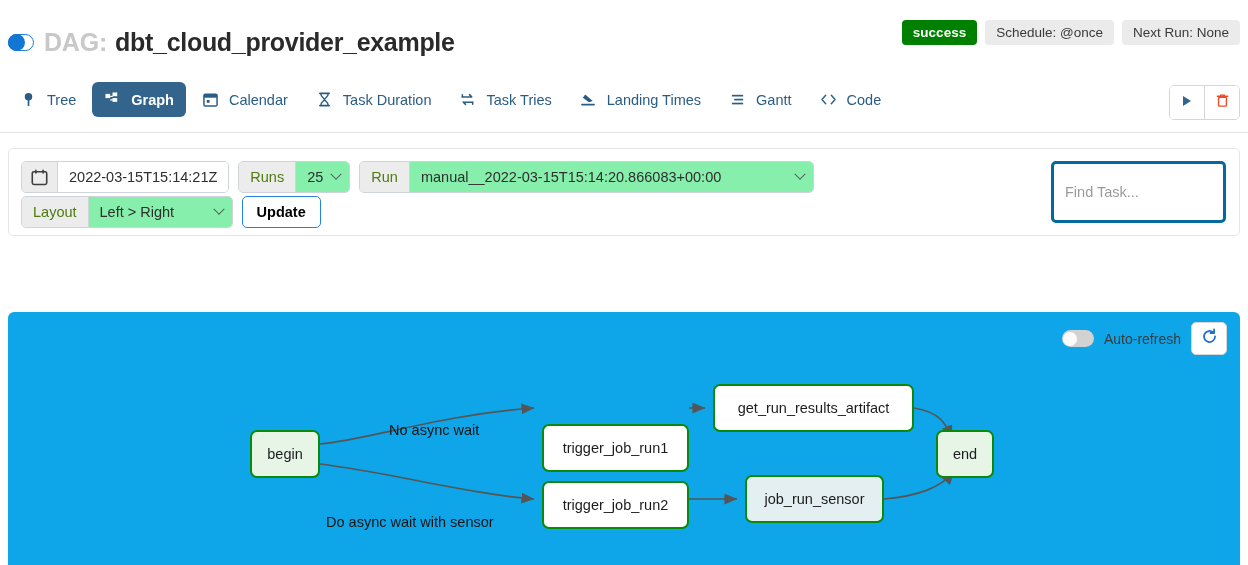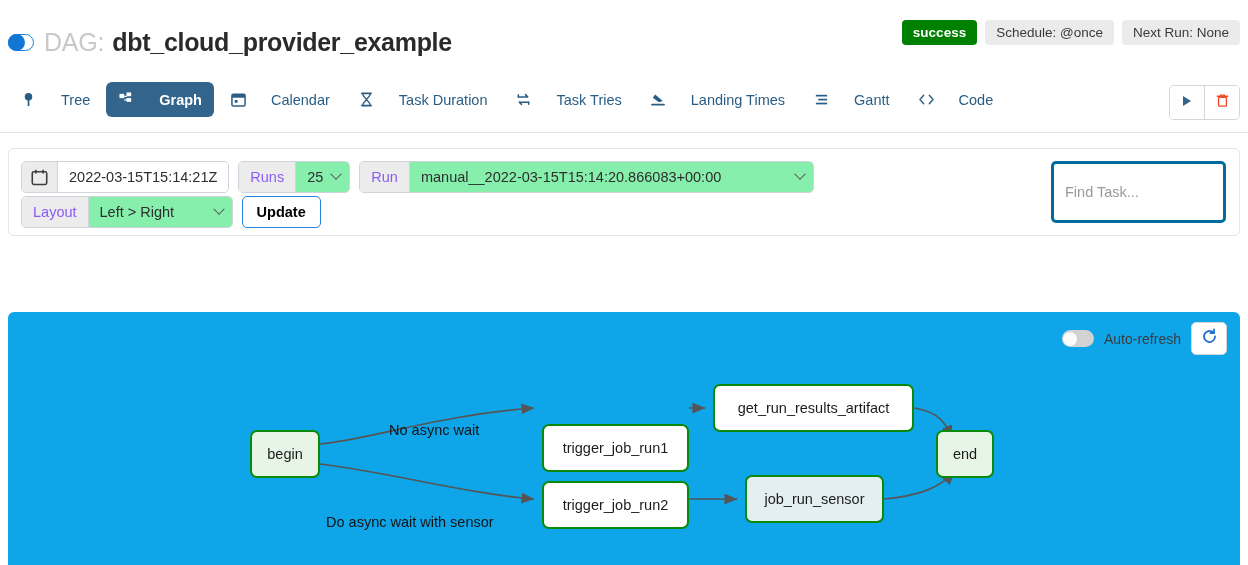--- a/index.html
+++ b/index.html
@@ -16,35 +16,35 @@
   }
   .dag-title-row{position:absolute;left:8px;top:28px;display:flex;align-items:center;}
   .toggle-pill{
     width:26px;height:17px;border-radius:9px;border:1.5px solid #1c7cd6;
     background:#fff;position:relative;margin-right:10px;box-sizing:border-box;
   }
   .toggle-pill::after{
     content:"";position:absolute;left:-1px;top:-1px;width:17px;height:17px;
     border-radius:50%;background:#1277d4;
   }
-  .dag-label{font-size:25px;color:#c8c8c8;font-weight:400;letter-spacing:-.2px;}
+  .dag-label{font-size:25px;color:#c8c8c8;font-weight:700;letter-spacing:-.2px;}
   .dag-name{font-size:25px;color:#2a2a2a;font-weight:700;margin-left:8px;letter-spacing:-.3px;}
 
   .header-badges{position:absolute;right:8px;top:20px;display:flex;gap:8px;align-items:center;}
   .badge{
     font-size:13.5px;padding:5px 11px;border-radius:4px;
     background:#ebebeb;color:#3a3a3a;white-space:nowrap;
   }
   .badge.success{background:#008000;color:#fff;font-weight:700;}
 
   
   .navbar{position:absolute;left:0;top:82px;width:1248px;height:50px;}
   .tabs{position:absolute;left:8px;top:0;display:flex;align-items:center;gap:4px;}
   .tab{
-    display:flex;align-items:center;gap:24px;
+    display:flex;align-items:center;gap:10px;
     padding:9px 12px;border-radius:6px;
     font-size:14.5px;color:#2a5d84;cursor:pointer;white-space:nowrap;
   }
   .tab.active{background:#33658c;color:#fff;font-weight:700;}
   .tab .ico{display:inline-flex;align-items:center;justify-content:center;width:17px;height:17px;}
   .tab svg{display:block;}
 
   .action-group{
     position:absolute;right:8px;top:3px;display:flex;
     border:1px solid #d6d6d6;border-radius:5px;overflow:hidden;background:#fff;
@@ -60,21 +60,21 @@
   
   .filterbar{
     position:absolute;left:8px;top:148px;width:1232px;height:88px;
     border:1px solid #e6e6e6;border-radius:5px;background:#fff;box-sizing:border-box;
   }
   .frow{position:absolute;display:flex;align-items:stretch;}
   .frow.r1{left:12px;top:12px;}
   .frow.r2{left:12px;top:47px;}
   .grp{display:flex;align-items:stretch;border:1px solid #ced4da;border-radius:5px;overflow:hidden;margin-right:9px;}
   .addon{
-    background:#ececec;color:#8b5cf6;font-size:14.5px;
+    background:#ececec;color:#4d7c0f;font-size:14.5px;
     padding:7px 11px;display:flex;align-items:center;white-space:nowrap;
   }
   .addon.ico-addon{padding:6px 9px;}
   .fld{
     background:#fff;font-size:14.5px;color:#2e2e2e;padding:7px 11px;
     display:flex;align-items:center;white-space:nowrap;border-left:1px solid #ced4da;
   }
   .sel{
     background:#86efac;font-size:14.5px;color:#2e2e2e;padding:7px 26px 7px 11px;
     display:flex;align-items:center;white-space:nowrap;border-left:1px solid #ced4da;

